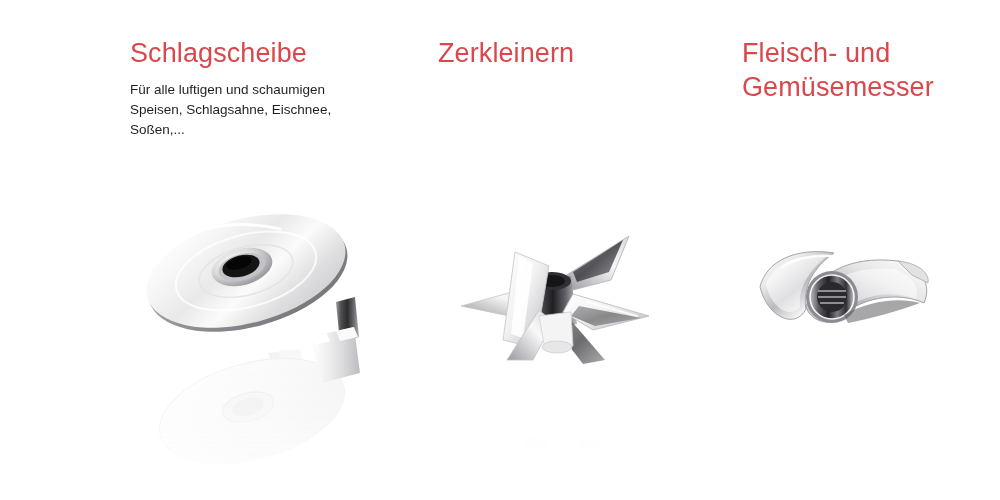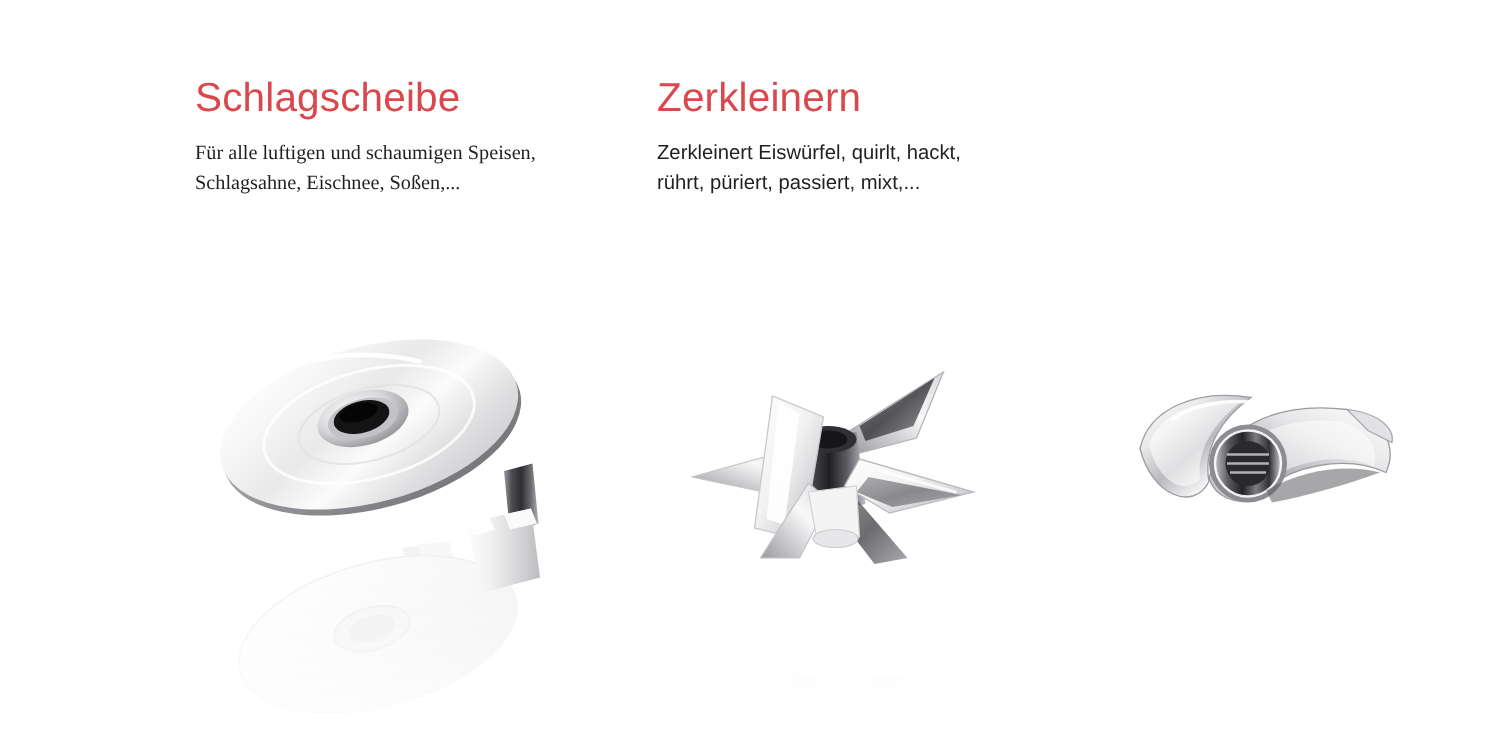--- a/index.html
+++ b/index.html
@@ -17,21 +17,21 @@
   .page {
     position: relative;
     width: 1000px;
     height: 500px;
     background: #ffffff;
   }
 
   
   .column {
     position: absolute;
-    top: 12px;
+    top: 0;
     height: 466px;
   }
   .col-1 { left: 130px; width: 290px; }
   .col-2 { left: 438px; width: 290px; }
   .col-3 { left: 742px; width: 250px; }
 
   .col-heading {
     position: absolute;
     top: 36px;
     left: 0;
@@ -50,21 +50,21 @@
     position: absolute;
     left: 0;
     margin: 0;
     font-family: "Liberation Sans", sans-serif;
     font-size: 13.5px;
     font-weight: 400;
     line-height: 20px;
     color: #1f1f1f;
     white-space: pre-line;
   }
-  .col-1 .col-body { top: 80px; width: 230px; font-family: Liberation Serif, serif; }
+  .col-1 .col-body { top: 80px; width: 230px; }
   .col-2 .col-body { top: 80px; width: 230px; }
   .col-3 .col-body { top: 108px; width: 230px; }
 
   
   .product-stage {
     position: absolute;
     overflow: visible;
   }
   .stage-1 { left: 10px;  top: 185px; width: 250px; height: 290px; }
   .stage-2 { left: 15px;  top: 220px; width: 220px; height: 230px; }
@@ -173,21 +173,20 @@
           <path d="M30 60 Q78 30 140 44" fill="none" stroke="#ffffff" stroke-opacity="0.95" stroke-width="3" stroke-linecap="round"></path>
         </g>
       </svg>
     </div>
   </div>
 
   <div class="column col-2">
 
     <h2 class="col-heading">Zerkleinern</h2>
 
-    <p class="col-body">Zerkleinert Eiswürfel, quirlt, hackt, rührt, püriert, passiert, mixt,...</p>
 
     <div class="product-stage stage-2">
       <svg class="prod-svg" width="220" height="230" viewBox="0 0 220 230">
         <defs>
           <linearGradient id="bladeA" x1="0" y1="0" x2="1" y2="1">
             <stop offset="0" stop-color="#ffffff"></stop>
             <stop offset="0.45" stop-color="#f2f2f3"></stop>
             <stop offset="1" stop-color="#b8b8bc"></stop>
           </linearGradient>
           <linearGradient id="bladeB" x1="1" y1="0" x2="0" y2="1">
@@ -259,20 +258,22 @@
 
           <path d="M70 44 L66 104" stroke="#ffffff" stroke-width="3" stroke-linecap="round" opacity="0.95"></path>
           <path d="M134 82 L184 96" stroke="#ffffff" stroke-width="2" stroke-linecap="round" opacity="0.8"></path>
         </g>
       </svg>
     </div>
   </div>
 
   <div class="column col-3">
 
+    <h2 class="col-heading">Fleisch- und
+Gemüsemesser</h2>
 
 
     <div class="product-stage stage-3">
       <svg class="prod-svg" width="200" height="190" viewBox="0 0 200 190">
         <defs>
           <linearGradient id="curveA" x1="0" y1="0" x2="0.9" y2="1">
             <stop offset="0" stop-color="#fdfdfd"></stop>
             <stop offset="0.30" stop-color="#eaeaec"></stop>
             <stop offset="0.55" stop-color="#b9b9be"></stop>
             <stop offset="0.78" stop-color="#f4f4f5"></stop>

